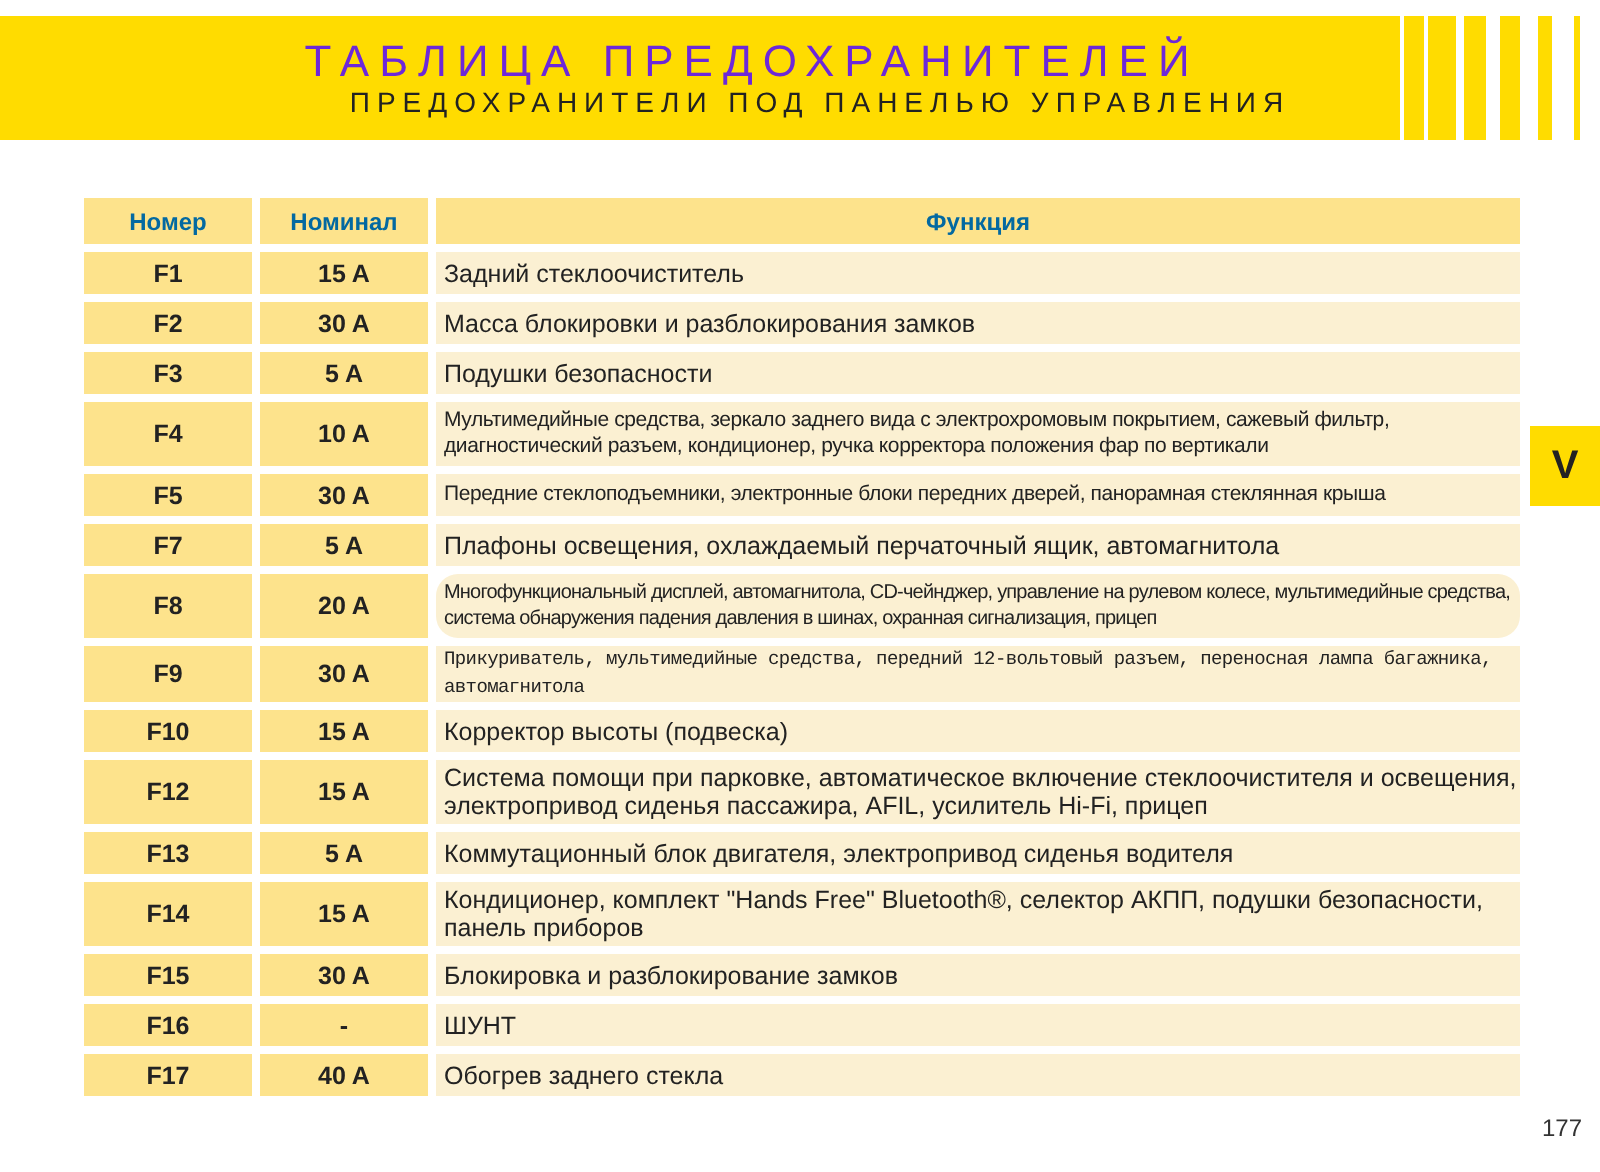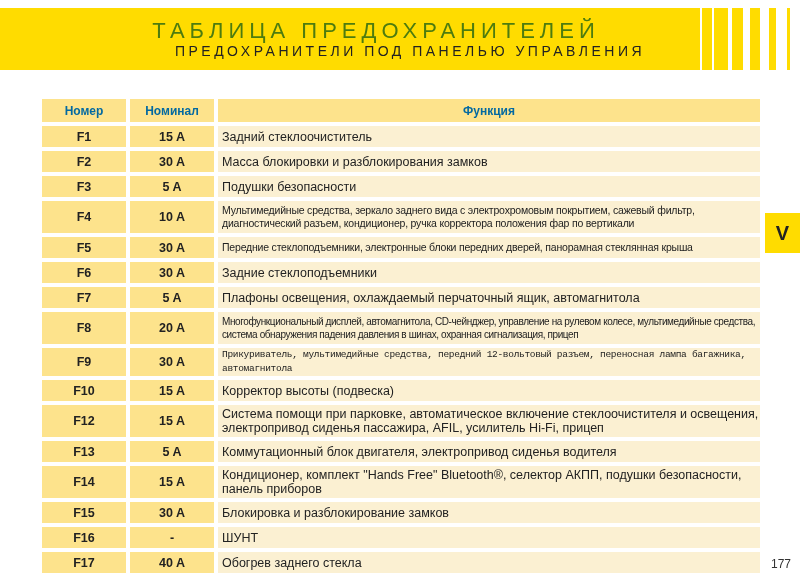--- a/index.html
+++ b/index.html
@@ -1,20 +1,20 @@
 <!DOCTYPE html>
 <html><head>
 <meta charset="utf-8">
 <style>
   html,body{margin:0;padding:0;}
   body{width:800px;height:586px;background:#ffffff;position:relative;overflow:hidden;font-family:"Liberation Sans",sans-serif;}
   .banner-main{position:absolute;left:0;top:8px;width:466px;height:62px;}
   .stripe{position:absolute;top:8px;height:62px;background:#ffdc00;}
   .title-wrap{position:absolute;left:0;top:8px;width:800px;height:62px;}
-  .title1{position:absolute;left:0;width:752px;top:18px;text-align:center;font-size:22px;letter-spacing:5px;color:#4d7c0f;font-weight:normal;}
+  .title1{position:absolute;left:0;width:752px;top:18px;text-align:center;font-size:22px;letter-spacing:5px;color:#6d28d9;font-weight:normal;}
   .title2{position:absolute;left:0;width:752px;top:40px;text-align:center;font-size:14px;letter-spacing:3.5px;color:#222;padding-left:34px;}
   table{position:absolute;left:38px;top:95px;border-collapse:separate;border-spacing:4px 4px;}
   td,th{padding:0;}
   th{background:#fde38c;height:23px;font-size:12px;font-weight:bold;color:#0369a1;text-align:center;}
   td.num,td.nom{background:#fde38c;font-size:12.5px;font-weight:bold;color:#222;text-align:center;}
   td.num{width:84px;}
   td.nom{width:84px;}
   td.fn{background:#fbf0d2;width:538px;font-size:12.5px;color:#222;padding-left:4px;line-height:14px;}
   td.fn.small{font-size:10.5px;line-height:13px;letter-spacing:-0.2px;}
   td.fn.tiny{font-size:9.5px;letter-spacing:-0.3px;font-family:Liberation Mono, monospace;}
@@ -68,33 +68,28 @@
       <td class="num">F4</td>
       <td class="nom">10 A</td>
       <td class="fn small">Мультимедийные средства, зеркало заднего вида с электрохромовым покрытием, сажевый фильтр, диагностический разъем, кондиционер, ручка корректора положения фар по вертикали</td>
     </tr>
     <tr class="r1">
       <td class="num">F5</td>
       <td class="nom">30 A</td>
       <td class="fn small">Передние стеклоподъемники, электронные блоки передних дверей, панорамная стеклянная крыша</td>
     </tr>
     <tr class="r1">
-      <td class="num">F6</td>
-      <td class="nom">30 A</td>
-      <td class="fn">Задние стеклоподъемники</td>
-    </tr>
-    <tr class="r1">
       <td class="num">F7</td>
       <td class="nom">5 A</td>
       <td class="fn">Плафоны освещения, охлаждаемый перчаточный ящик, автомагнитола</td>
     </tr>
     <tr class="r2">
       <td class="num">F8</td>
       <td class="nom">20 A</td>
-      <td class="fn small" style="font-size:10px;letter-spacing:-0.4px;">Многофункциональный дисплей, автомагнитола, CD-чейнджер, управление на рулевом колесе, мультимедийные средства, система обнаружения падения давления в шинах, охранная сигнализация, прицеп</td>
+      <td class="fn small" style="font-size:10px;letter-spacing:-0.4px;border-radius:11px;">Многофункциональный дисплей, автомагнитола, CD-чейнджер, управление на рулевом колесе, мультимедийные средства, система обнаружения падения давления в шинах, охранная сигнализация, прицеп</td>
     </tr>
     <tr class="r1">
       <td class="num">F9</td>
       <td class="nom">30 A</td>
       <td class="fn tiny">Прикуриватель, мультимедийные средства, передний 12-вольтовый разъем, переносная лампа багажника, автомагнитола</td>
     </tr>
     <tr class="r1">
       <td class="num">F10</td>
       <td class="nom">15 A</td>
       <td class="fn">Корректор высоты (подвеска)</td>

